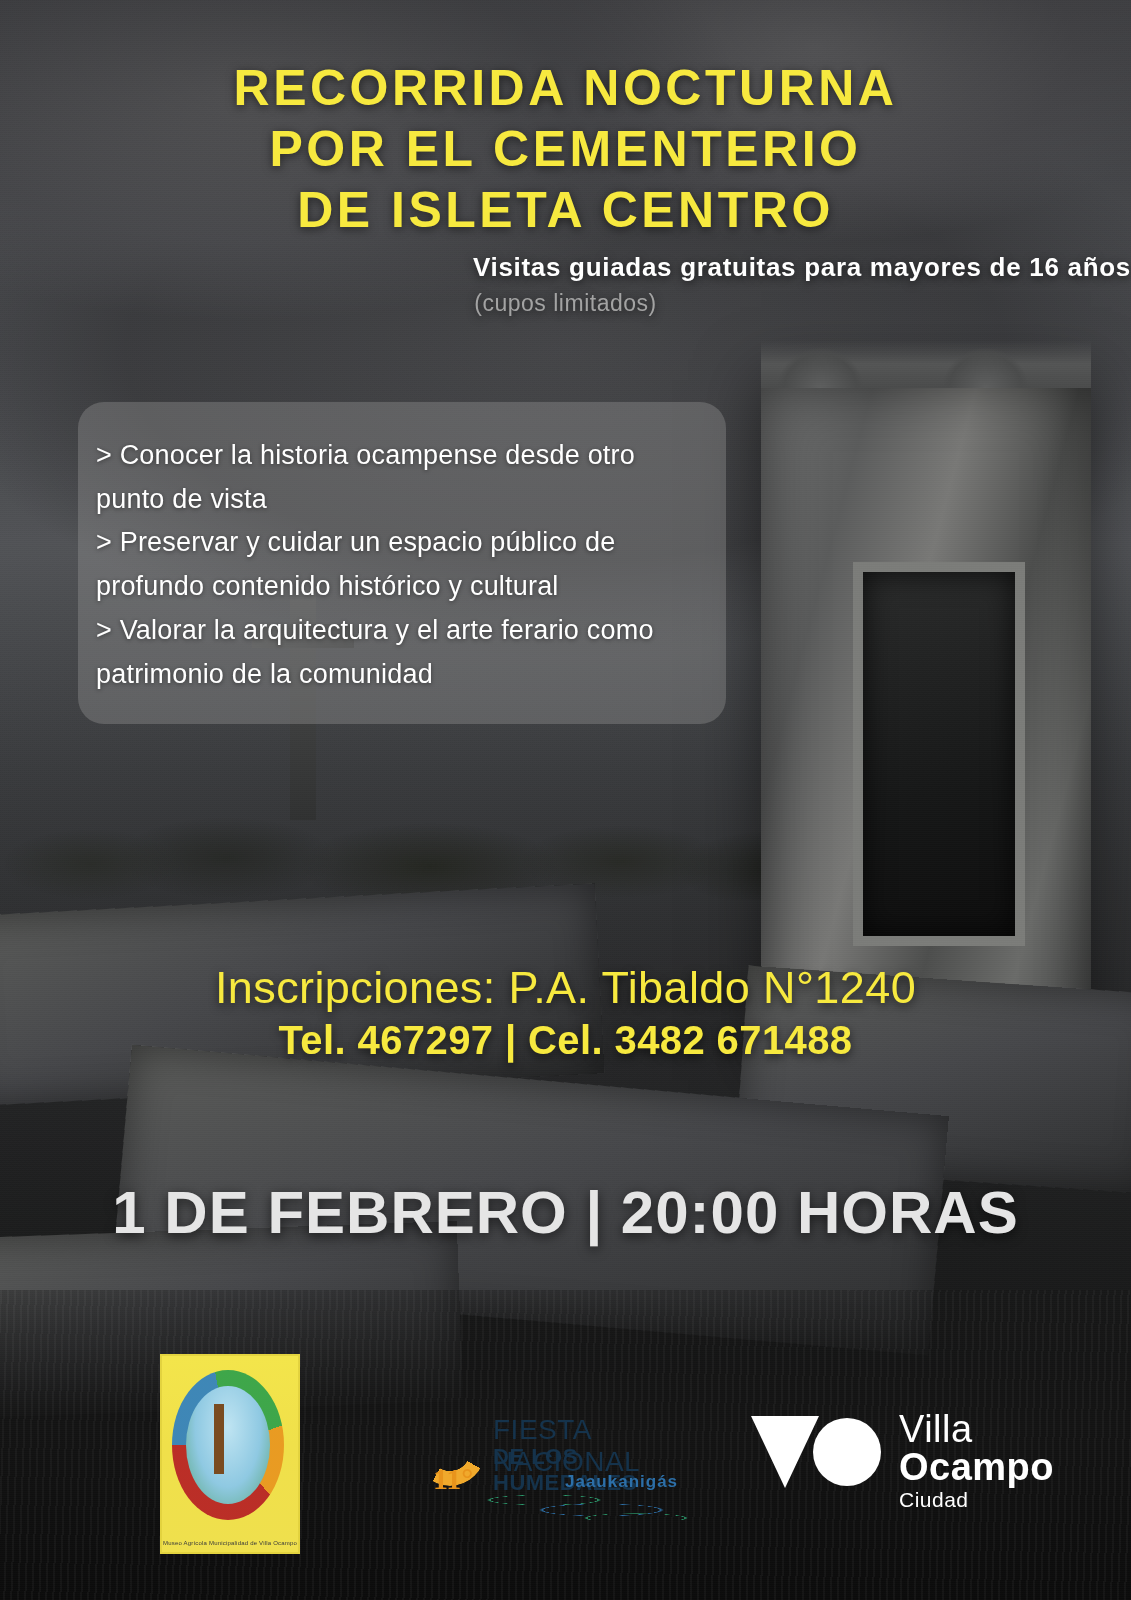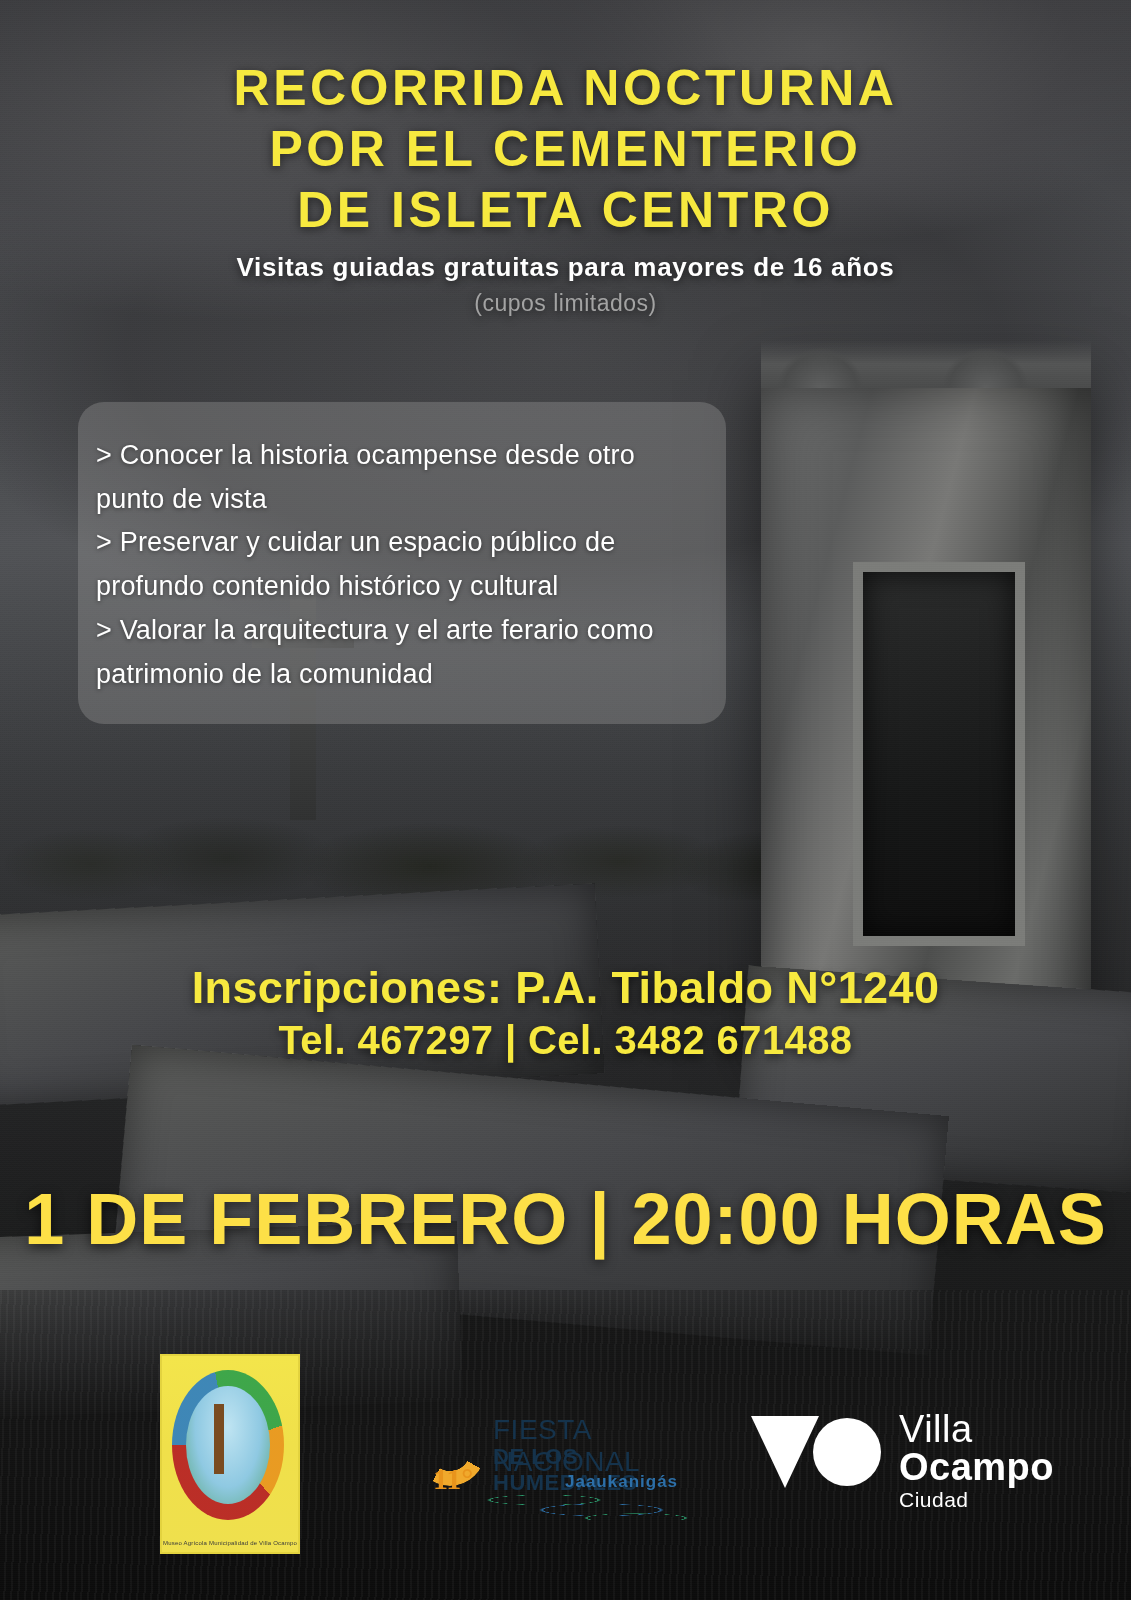--- a/index.html
+++ b/index.html
@@ -137,21 +137,21 @@
     line-height: 1.22;
     letter-spacing: 3.5px;
     text-shadow: 0 2px 10px rgba(0,0,0,.55);
   }
   .headline div { display: block; }
 
   .subhead {
     position: absolute;
     top: 252px;
     left: 0; right: 0;
-    text-align: center;
+    text-align: right;
     color: #ffffff;
     font-weight: bold;
     font-size: 26px;
     letter-spacing: .7px;
     text-shadow: 0 2px 8px rgba(0,0,0,.6);
   }
   .subhead-note {
     position: absolute;
     top: 290px;
     left: 0; right: 0;
@@ -177,21 +177,21 @@
     text-shadow: 0 1px 4px rgba(0,0,0,.45);
   }
   .bullets p { margin: 0; }
 
   .inscripciones {
     position: absolute;
     left: 0; right: 0;
     top: 962px;
     text-align: center;
     color: #f7e93f;
-    font-weight: bold;
+    font-weight: normal;
     font-size: 45px;
     letter-spacing: .4px;
     text-shadow: 0 3px 10px rgba(0,0,0,.6);
   }
   .contacto {
     position: absolute;
     left: 0; right: 0;
     top: 1018px;
     text-align: center;
     color: #f7e93f;
@@ -199,23 +199,23 @@
     font-size: 40px;
     letter-spacing: .4px;
     text-shadow: 0 3px 10px rgba(0,0,0,.6);
   }
 
   .fecha {
     position: absolute;
     left: 0; right: 0;
     top: 1178px;
     text-align: center;
-    color: #fde047;
+    color: #e5e5e5;
     font-weight: bold;
-    font-size: 72px;
+    font-size: 60px;
     letter-spacing: 1px;
     text-shadow: 0 3px 12px rgba(0,0,0,.6);
   }
 
   
   .logos {
     position: absolute;
     left: 0; right: 0;
     bottom: 36px;
     height: 210px;

